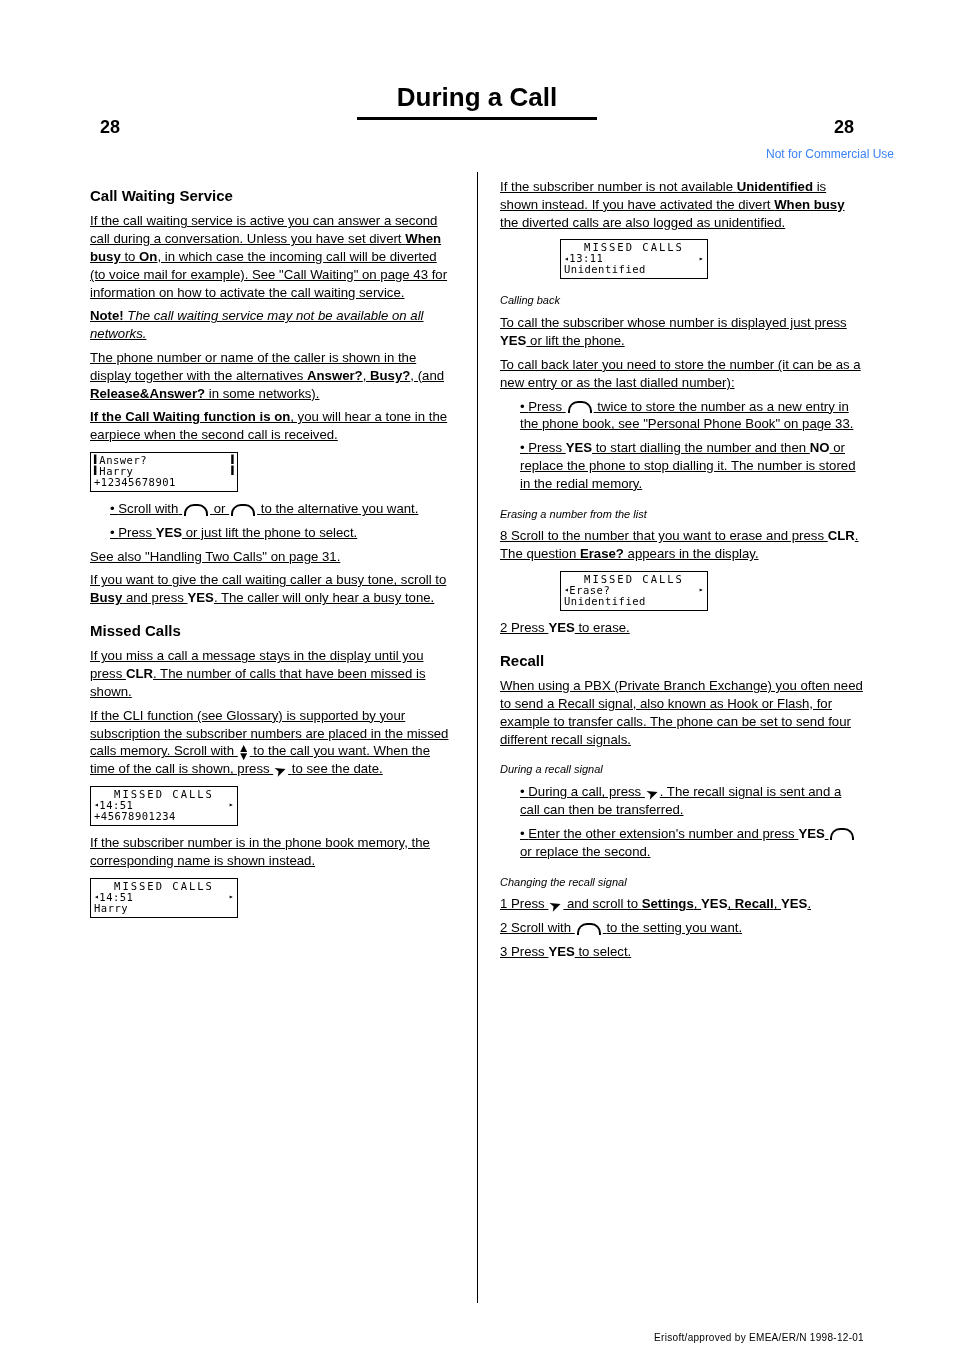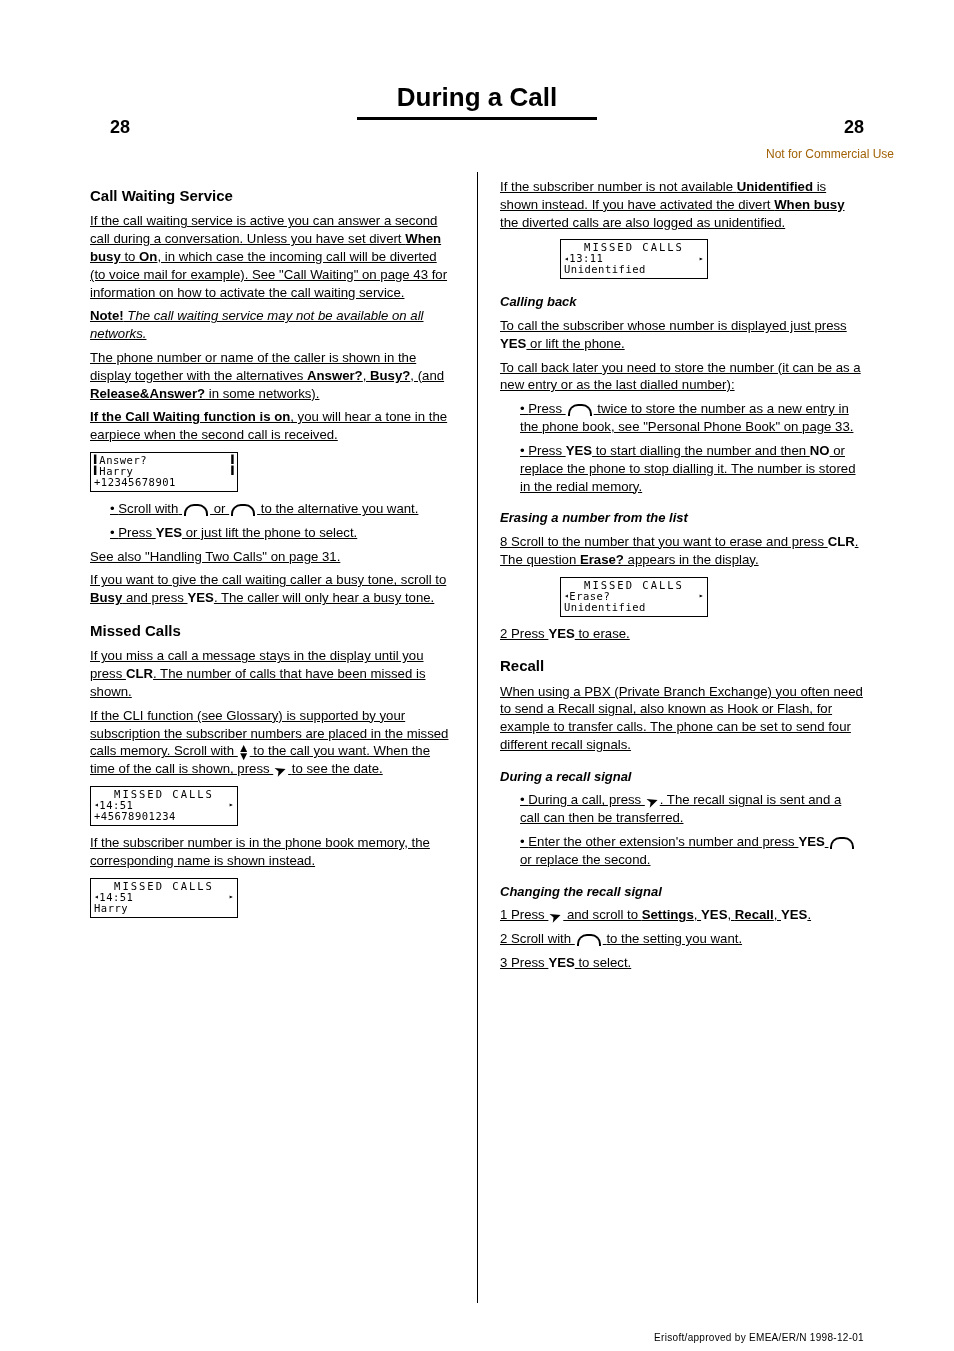--- a/index.html
+++ b/index.html
@@ -29,31 +29,31 @@
   }
   .title .underline {
     display: inline-block;
     border-bottom: 3px solid #000;
     padding: 0 40px 4px 40px;
   }
   .page-num {
     position: absolute;
     top: 105px;
     width: 40px;
-    text-align: right;
+    text-align: center;
     font-size: 18px;
     font-weight: 700;
   }
   .page-num.left { left: 90px; }
   .page-num.right { right: 90px; }
   .page-label {
     position: absolute;
     top: 135px;
     font-size: 12px;
-    color: #a16207;
+    color: #3b82f6;
     text-align: center;
   }
   .page-label.right { right: 60px; }
 
   .columns {
     position: absolute;
     top: 160px;
     left: 90px;
     right: 90px;
     bottom: 60px;
@@ -69,22 +69,22 @@
   .col.right {
     padding: 0 0 0 22px;
     border-left: 1.6px solid #000;
   }
   h2.section {
     font-size: 15px;
     font-weight: 700;
     margin: 14px 0 4px;
   }
   h3.sub {
-    font-size: 13px;
-    font-weight: 700;
+    font-size: 11px;
+    font-weight: 400;
     font-style: italic;
     margin: 14px 0 4px;
   }
   p { margin: 6px 0; text-decoration: underline; }
   .inline-icon {
     display: inline-block;
     vertical-align: middle;
     font-size: 18px;
     line-height: 0;
     margin: 0 2px;

